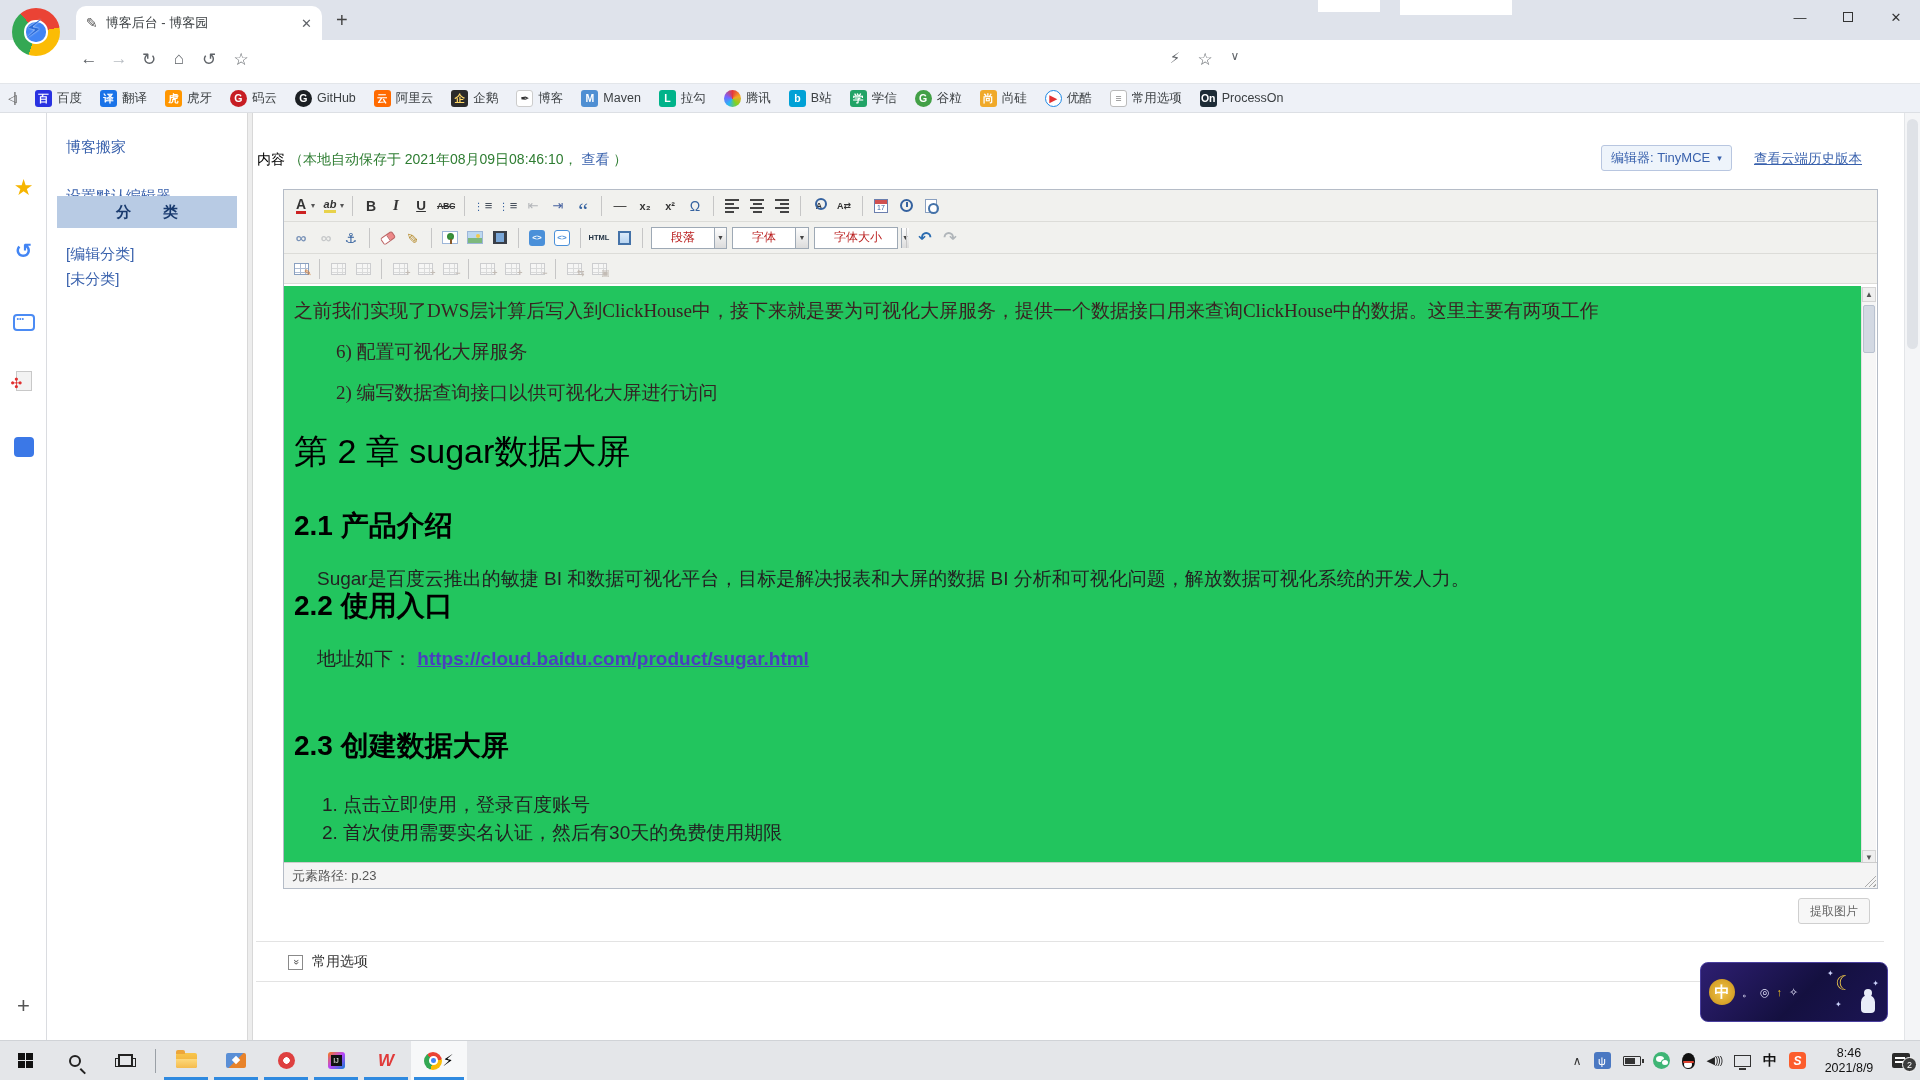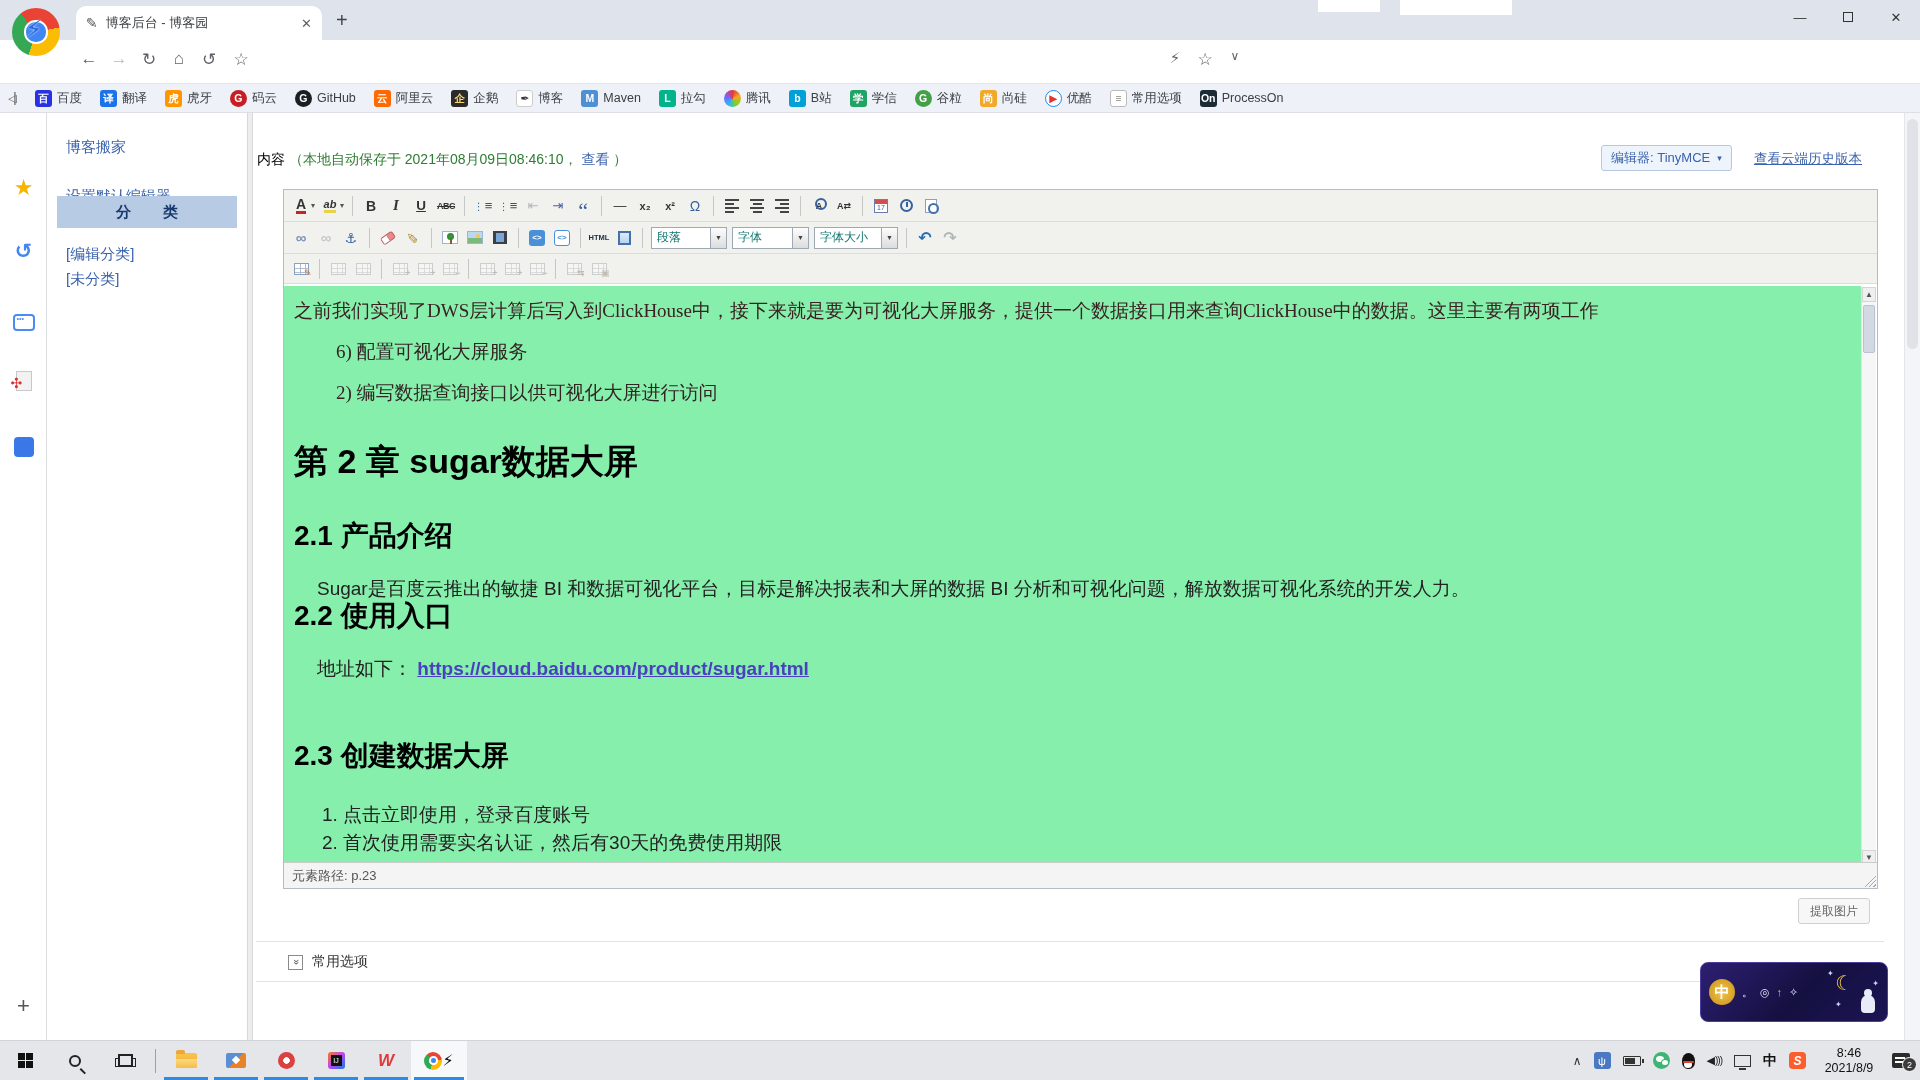--- a/index.html
+++ b/index.html
@@ -119,31 +119,31 @@
   .ic-photo{width:16px;height:13px;border:1px solid #9db6d8;background:linear-gradient(#bcd8f0 55%,#7db87d 55%);position:relative;display:inline-block;}
   .ic-photo::before{content:"";position:absolute;right:2px;top:2px;width:4px;height:4px;background:#f2c94c;border-radius:50%;}
   .ic-film{width:14px;height:13px;background:#3a3f48;position:relative;display:inline-block;}
   .ic-film::before{content:"";position:absolute;inset:2px 3px;background:#7aa7d8;}
   .ic-code1{width:16px;height:16px;border-radius:3px;background:#4a90d9;color:#fff;font-size:8px;font-weight:bold;display:flex;align-items:center;justify-content:center;}
   .ic-code2{width:16px;height:16px;border-radius:3px;background:#fff;border:1px solid #4a90d9;color:#4a90d9;font-size:8px;font-weight:bold;display:flex;align-items:center;justify-content:center;}
   .ic-html{font-size:7.5px;font-weight:bold;color:#234;letter-spacing:0;}
   .ic-doc{width:13px;height:14px;border:2px solid #4472a8;background:linear-gradient(#dcebfa,#b8d4f0);display:inline-block;}
   .tb-undo{font-size:16px;color:#2b6cb0;font-weight:bold;}
   .tb-dd{height:22px;background:#fff;border:1px solid #9ea9b5;display:flex;align-items:center;margin:0 2px;}
-  .tb-dd .dl2{flex:1;font-size:12px;color:#0f766e;padding:0 5px;white-space:nowrap;}
+  .tb-dd .dl2{flex:1;font-size:12px;color:#b91c1c;padding:0 19px;white-space:nowrap;}
   .tb-dd .dc{width:16px;height:100%;border-left:1px solid #9ea9b5;background:linear-gradient(#fdfdfd,#dcdcdc);font-size:7px;color:#444;display:flex;align-items:center;justify-content:center;}
   .ic-grid{width:15px;height:12px;border:1px solid #8aa0c0;background:linear-gradient(#aebdd4,#aebdd4) 0 4px/15px 1px no-repeat,linear-gradient(#aebdd4,#aebdd4) 0 8px/15px 1px no-repeat,linear-gradient(#aebdd4,#aebdd4) 5px 0/1px 12px no-repeat,linear-gradient(#aebdd4,#aebdd4) 10px 0/1px 12px no-repeat,#fff;position:relative;display:inline-block;}
   .ic-grid .ov{position:absolute;right:-4px;bottom:-4px;font-size:9px;color:#c06a2a;font-weight:bold;}
   .ic-grid.act .ov{color:#d07020;}
   
-  #ed-content{position:absolute;left:0;top:96px;width:1577px;height:580px;overflow:hidden;padding:13px 30px 0 10px;background:#86efac;}
+  #ed-content{position:absolute;left:0;top:96px;width:1577px;height:580px;overflow:hidden;padding:13px 30px 0 10px;background:#22c55e;}
   .ser{font-family:"Liberation Serif","DejaVu Serif",serif;}
   #p1{font-size:19px;line-height:24px;color:#3a2222;}
   .lis{font-size:19px;line-height:24px;color:#332424;margin-top:17px;margin-left:42px;}
-  #h1t{margin-top:36px;font-size:34px;line-height:40px;font-weight:bold;color:#000;}
+  #h1t{margin-top:26px;font-size:34px;line-height:40px;font-weight:normal;color:#000;}
   .h2t{font-size:28px;line-height:30px;font-weight:bold;color:#000;}
   #h2a{margin-top:40px;}
   #p2{margin-top:26px;margin-left:23px;font-size:19px;line-height:24px;color:#222;}
   #h2b{}
   #p3{margin-top:26px;margin-left:23px;font-size:19px;line-height:24px;color:#222;}
   #p3 a{font-weight:bold;}
   #h2c{margin-top:60px;}
   .oli{font-size:19px;line-height:24px;color:#222;margin-left:28px;}
   #ol1{margin-top:32px;}
   #ol2{margin-top:4px;}

